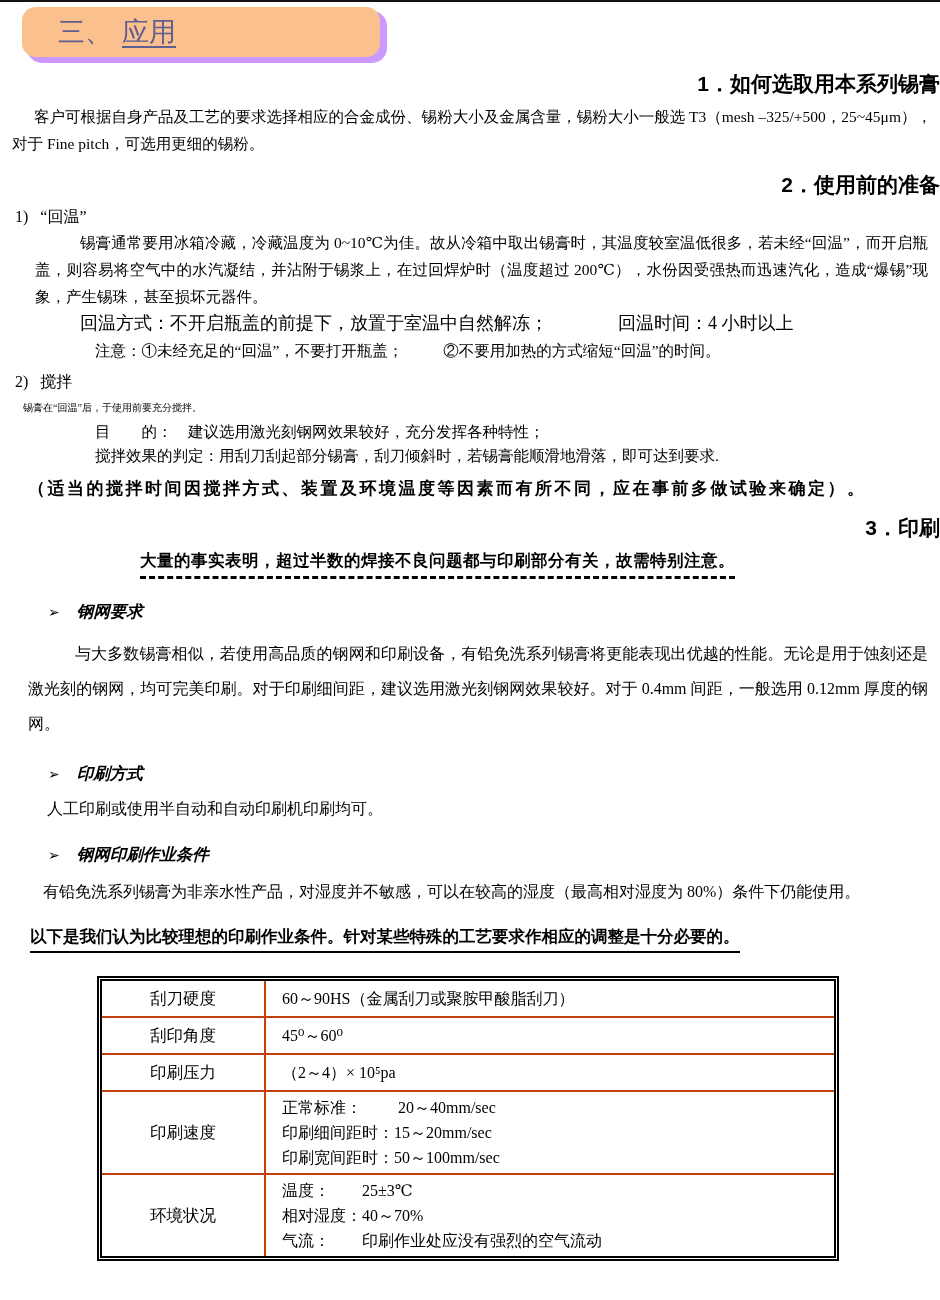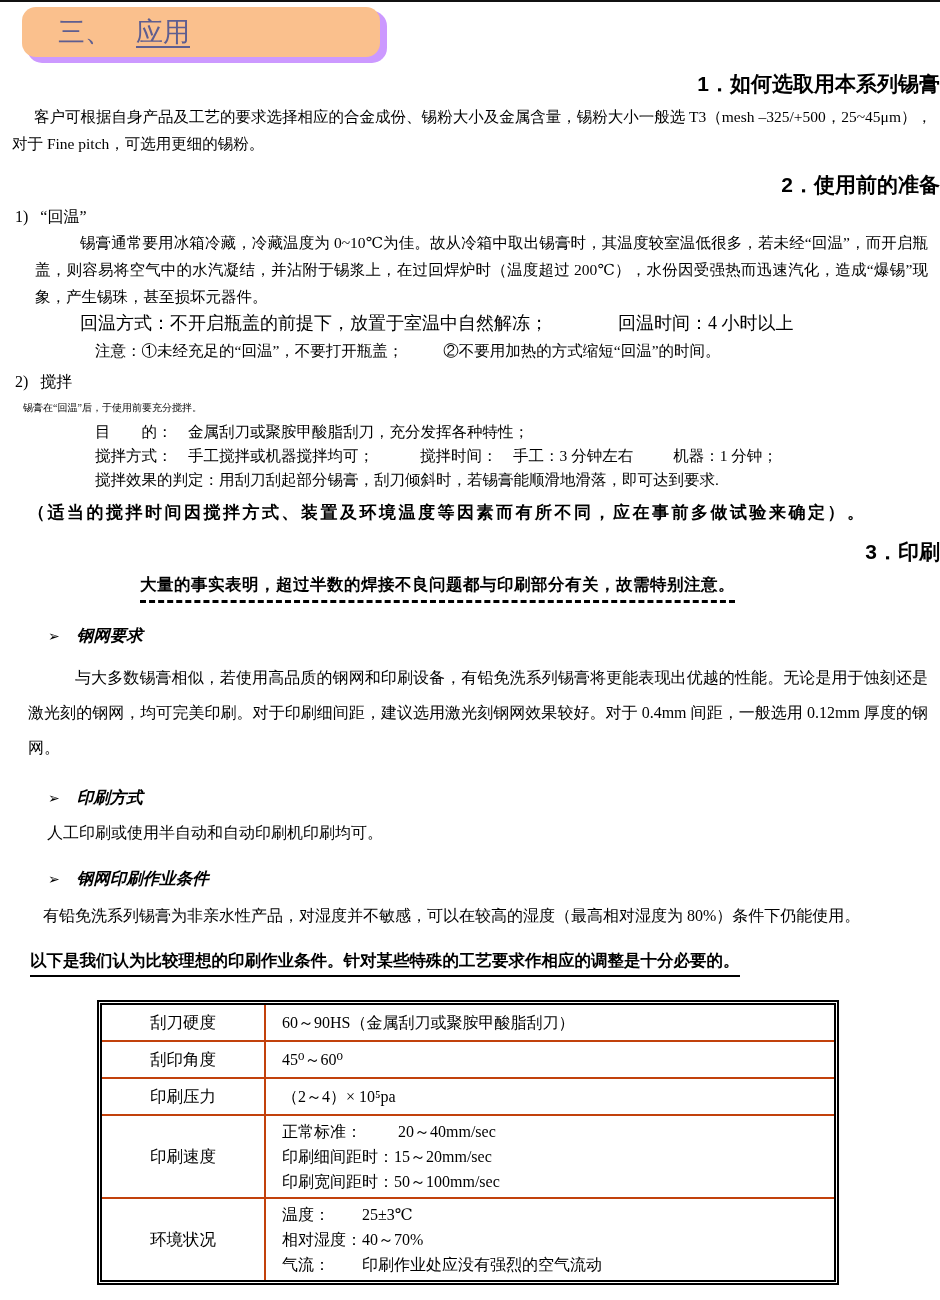--- a/index.html
+++ b/index.html
@@ -21,21 +21,21 @@
     border-radius:14px;
     box-shadow:6px 5px 0 1px #CC99FF;
     display:flex;align-items:center;
   }
   .banner-prefix,.banner-title{
     font-size:27px;color:#5E5E90;
     font-family:"Liberation Serif","DejaVu Serif",serif;
   }
   .banner-prefix{margin-left:36px;}
   .banner-title{
-    margin-left:24px;
+    margin-left:10px;
     text-decoration:underline;
     text-decoration-thickness:2px;
     text-underline-offset:5px;
   }
   
   .h-big{
     font-family:"Liberation Sans","DejaVu Sans",sans-serif;
     font-weight:bold;font-size:21px;text-align:right;
   }
   .h1{margin:13px 0 0 55px;}
@@ -129,24 +129,21 @@
     <span>回温方式：不开启瓶盖的前提下，放置于室温中自然解冻；</span><span class="gap-lg">回温时间：4 小时以上</span>
   </div>
   <div class="noteline">
     <span>注意：①未经充足的“回温”，不要打开瓶盖；</span><span class="gap-sm">②不要用加热的方式缩短“回温”的时间。</span>
   </div>
 
   <div class="numitem">
     <span>2)</span><span class="ttl">搅拌</span>
   </div>
   <p class="para p-stir">锡膏在“回温”后，于使用前要充分搅拌。</p>
-  <div class="stirline">目　　的：　金属刮刀或聚胺甲酸脂刮刀，充分发挥各种特性；</div>
-  <div class="stirline">
-    <span>搅拌方式：　手工搅拌或机器搅拌均可；</span><span class="gap-md">搅拌时间：　手工：3 分钟左右</span><span class="gap-sm">机器：1 分钟；</span>
-  </div>
+  <div class="stirline">目　　的：　建议选用激光刻钢网效果较好，充分发挥各种特性；</div>
   <div class="stirline">搅拌效果的判定：用刮刀刮起部分锡膏，刮刀倾斜时，若锡膏能顺滑地滑落，即可达到要求.</div>
   <div class="boldnote">（适当的搅拌时间因搅拌方式、装置及环境温度等因素而有所不同，应在事前多做试验来确定）。</div>
 
   <div class="h-big h3">3．印刷</div>
   <div><span class="notice">大量的事实表明，超过半数的焊接不良问题都与印刷部分有关，故需特别注意。</span></div>
 
   <div class="bullet">
     <span class="arrow">➢</span>
     <span class="btitle">钢网要求</span>
   </div>

